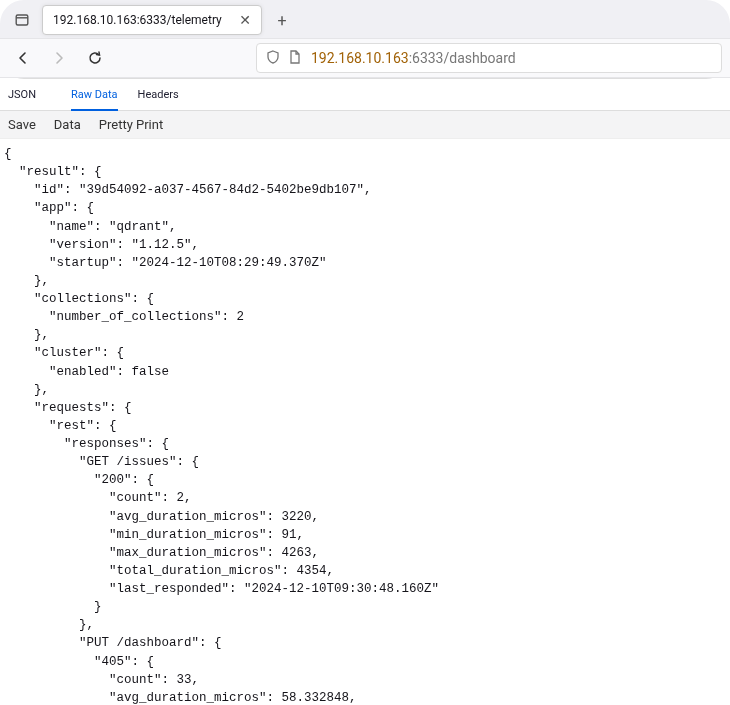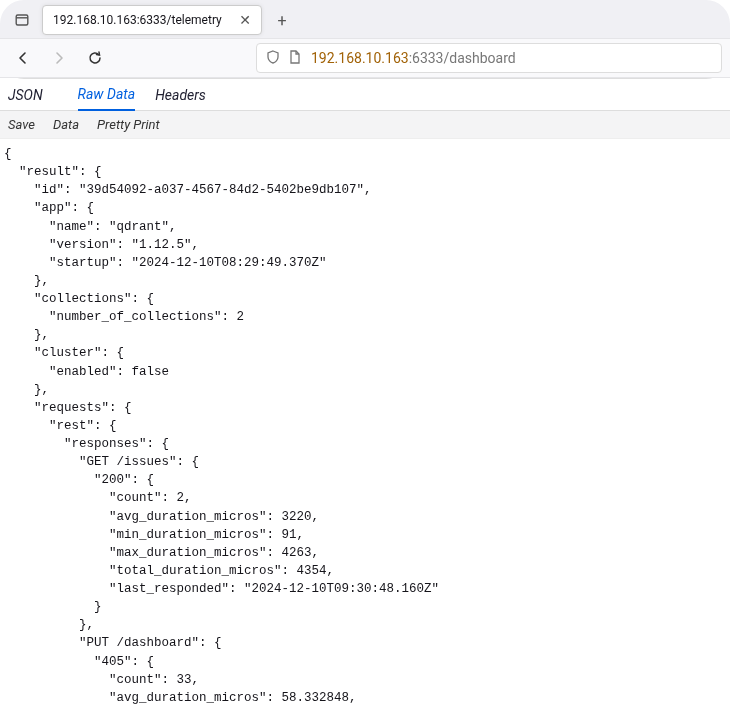--- a/index.html
+++ b/index.html
@@ -81,40 +81,39 @@
     .json-viewer-tabs {
       display:flex;
       align-items:center;
       padding: 0 8px;
       height: 32px;
       gap: 20px;
       border-bottom: 1px solid #ddd;
       background:#fff;
     }
     .jv-tab {
-      font-size: 14px;
+      font-size: 11px;
       color:#223;
       height:32px;
-      display:flex; align-items:center;font-style:italic;
+      display:flex; align-items:center;
     }
     .jv-tab.active {
       color:#0060df;
       border-bottom: 2px solid #0060df;
       margin-bottom:-1px;
       margin-left:15px;
     }
     .json-actions {
       display:flex;
       gap:18px;
       padding: 6px 8px;
       background:#f4f4f5;
       border-bottom:1px solid #eee;
       font-size:13px;
       color:#333;
-      font-style:italic;
     }
     .json-body {
       padding: 6px 4px;
       font-family: "Consolas", "Courier New", monospace;
       font-size: 12.5px;
       line-height: 1.45;
       white-space: pre;
       color:#15141a;
       overflow:auto;
       background:#fff;

